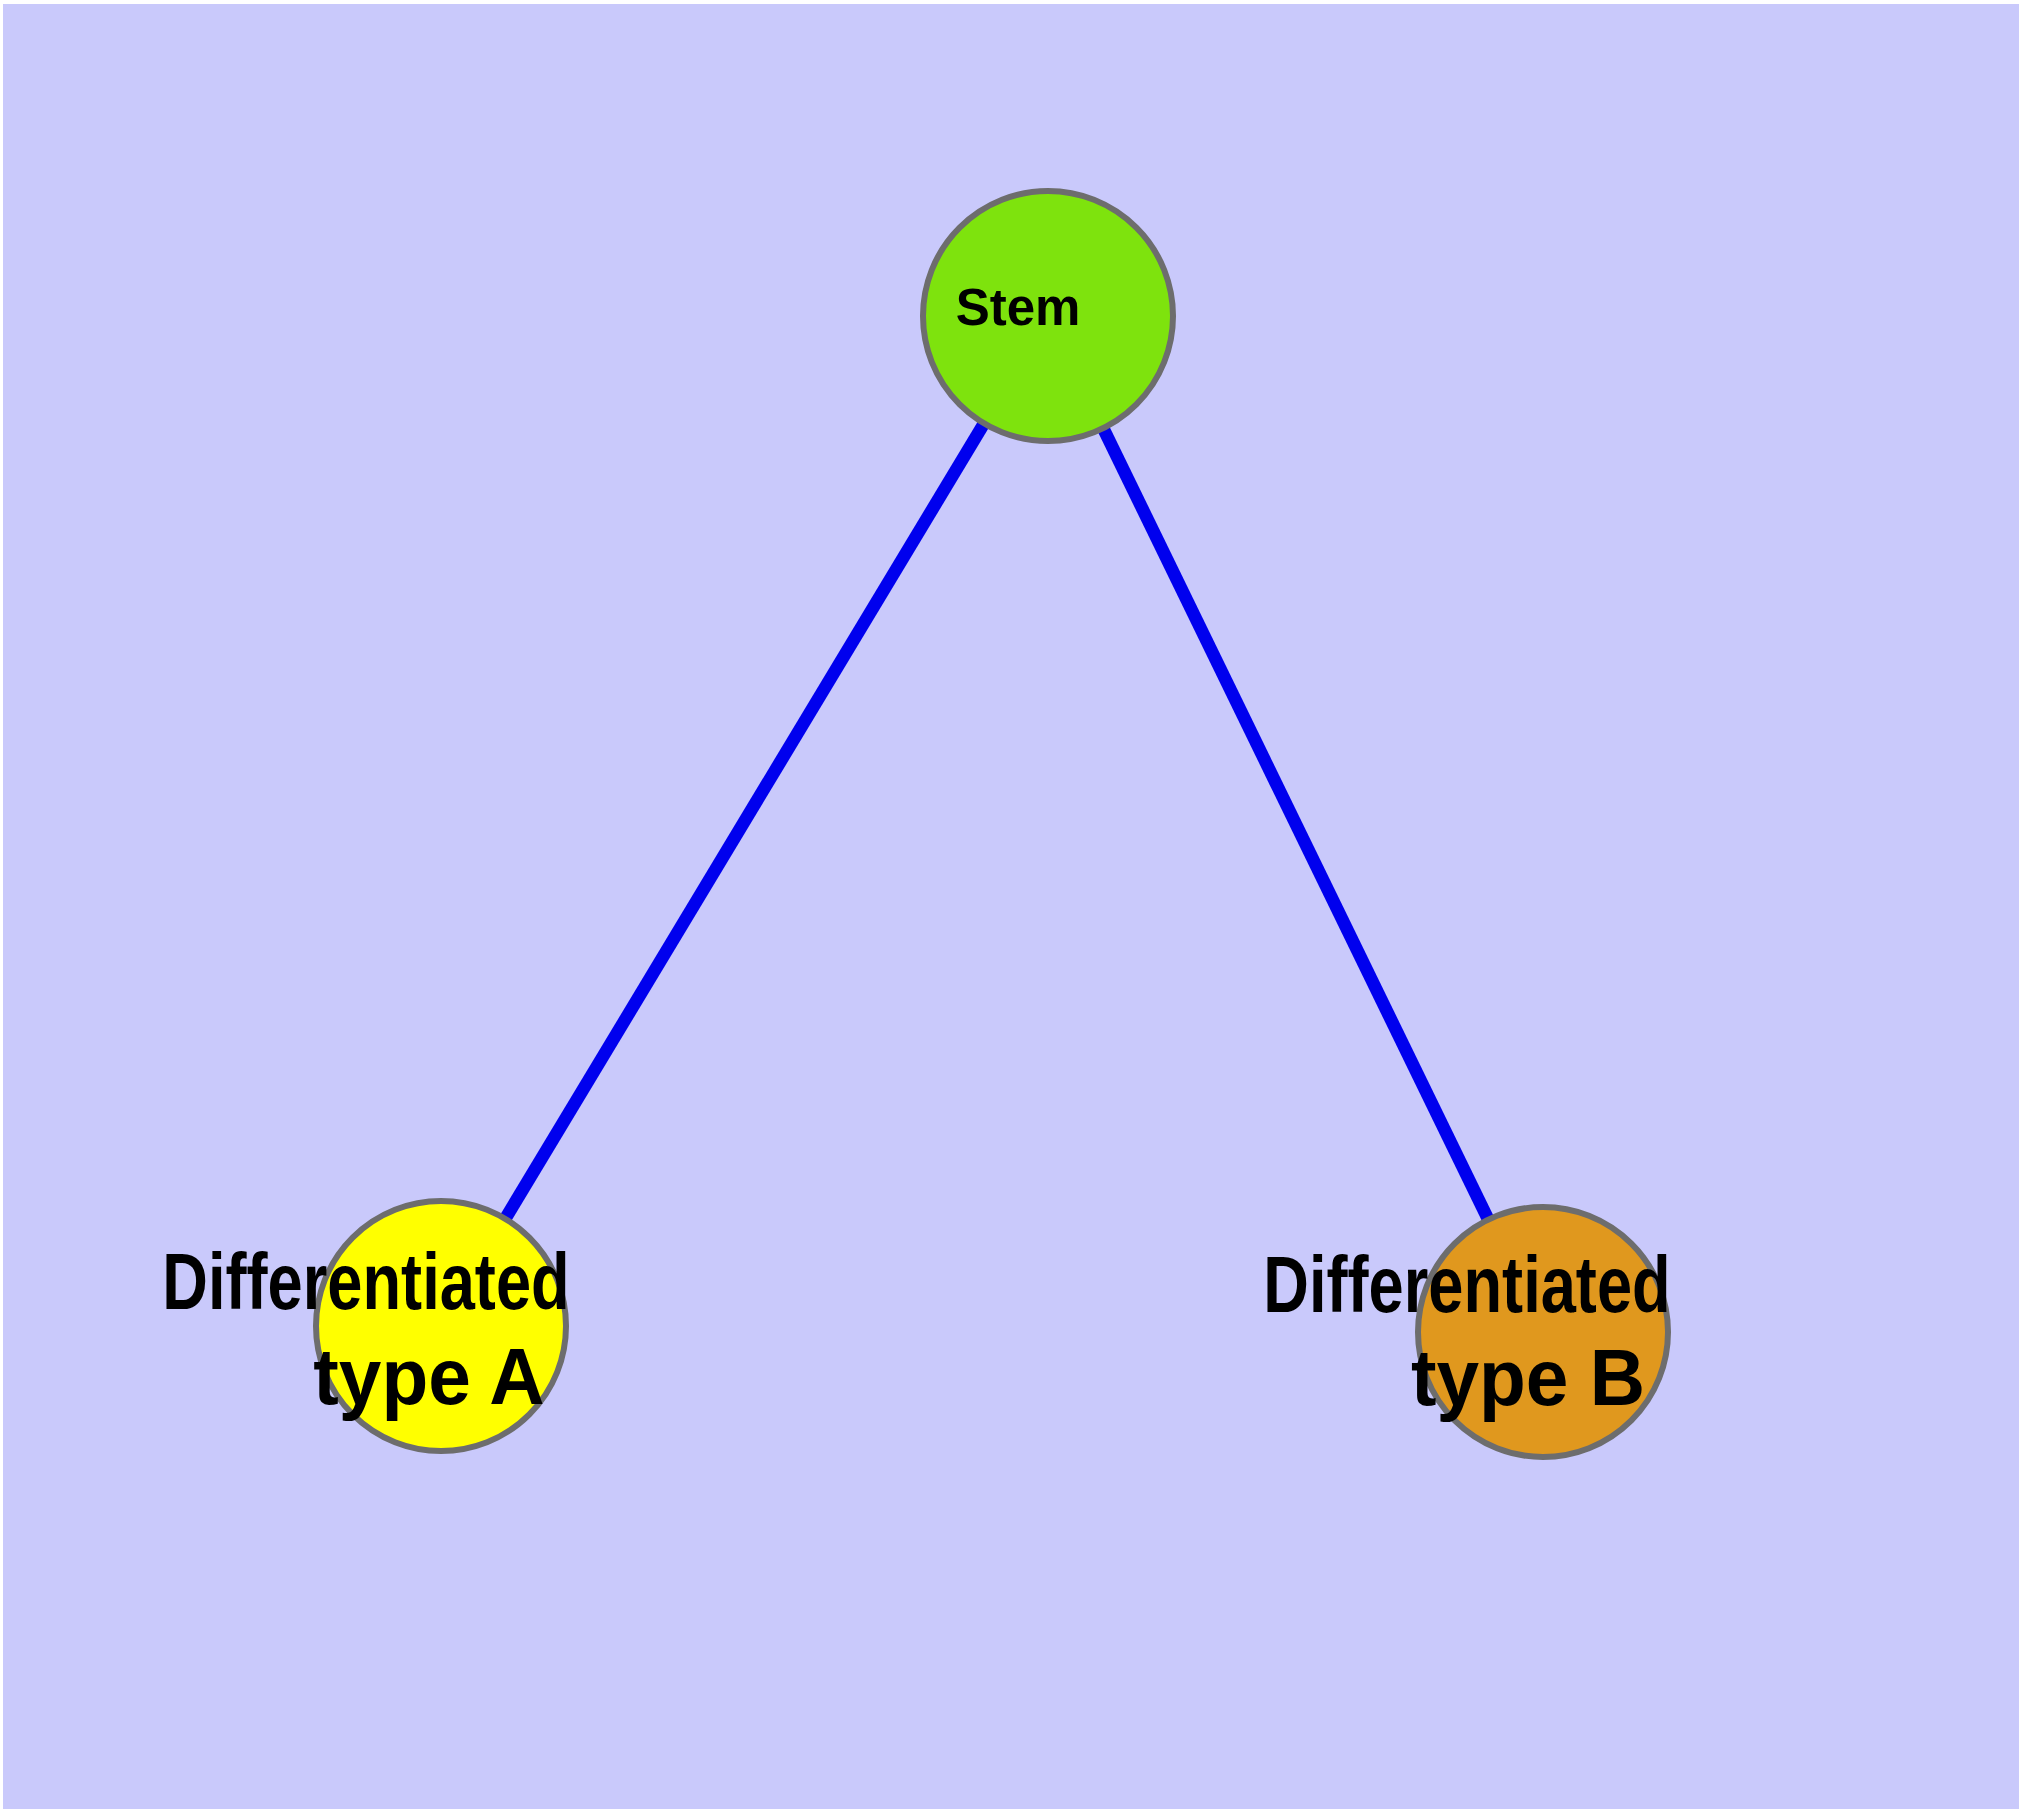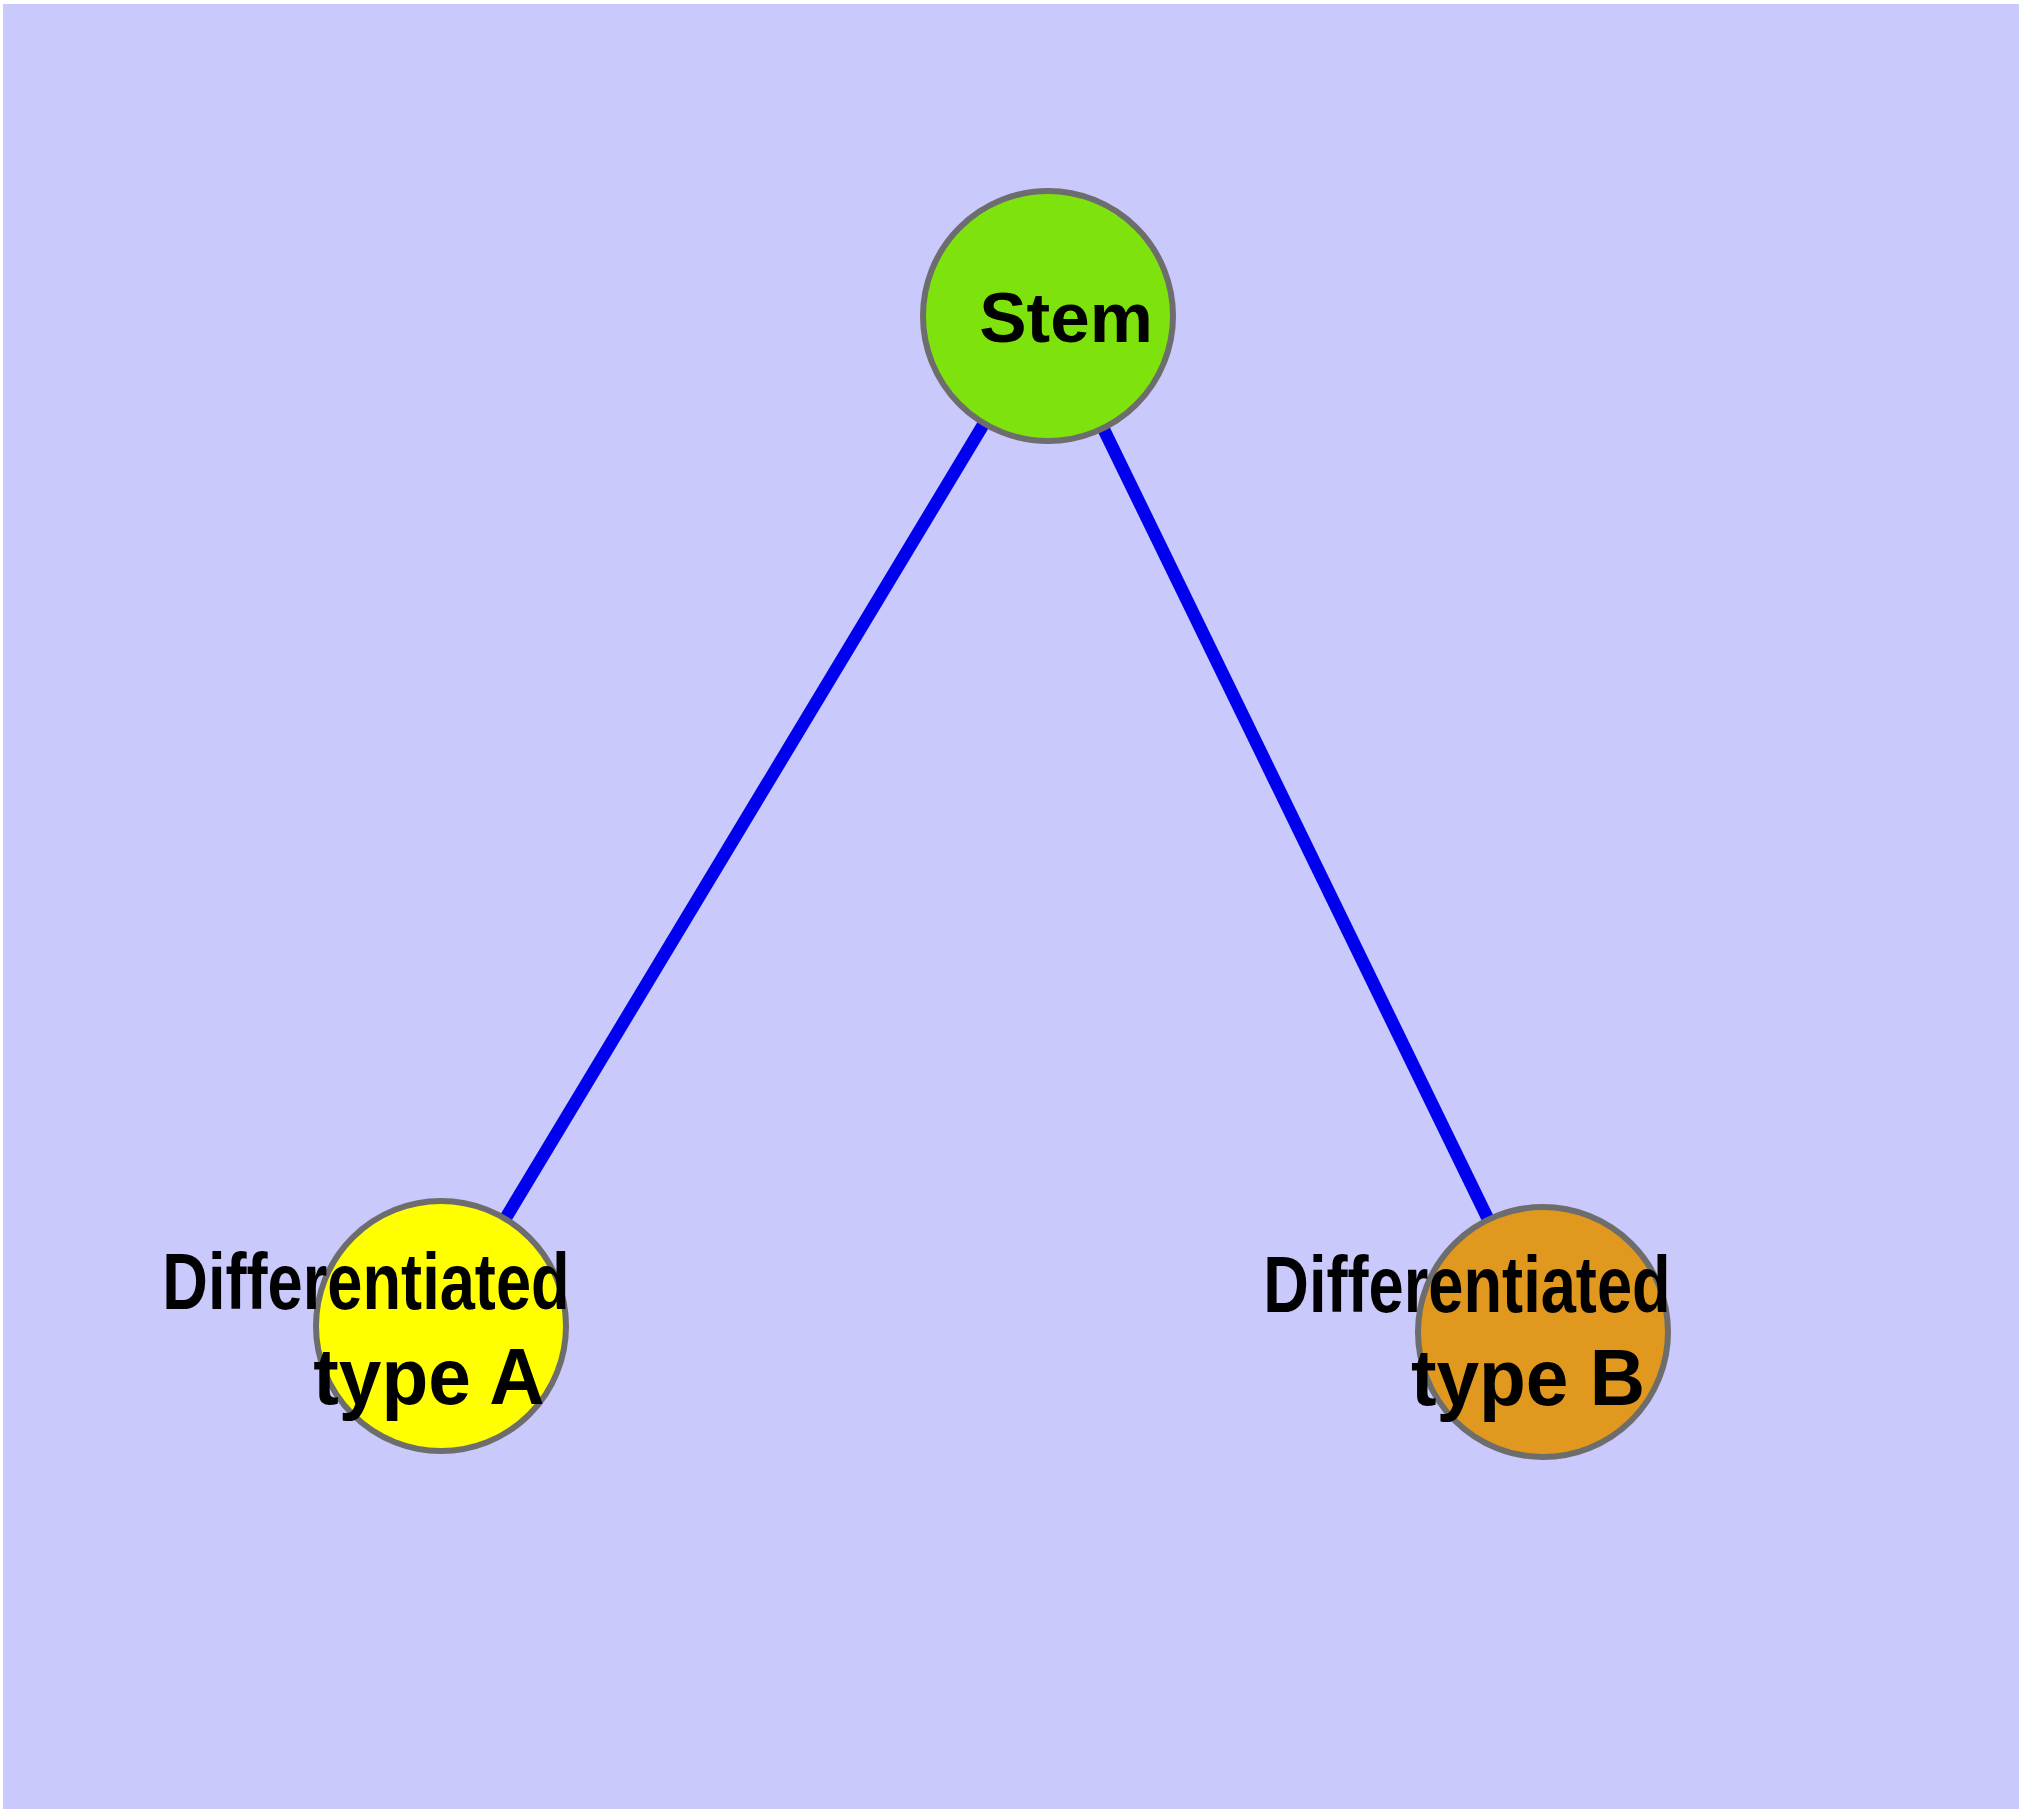--- a/index.html
+++ b/index.html
@@ -46,22 +46,22 @@
   .node.type-b { left: 1415px; top: 1204px; }
   .lbl {
     position: absolute;
     color: #000000;
     font-weight: bold;
     white-space: nowrap;
     line-height: 1;
     transform: translateX(-50%);
   }
   .lbl-stem {
-    left: 1066px; top: 282px;
-    font-size: 71px;
+    left: 1018px; top: 282px;
+    font-size: 51px;
   }
   .lbl-line {
     font-size: 79px;
   }
   .squeeze-wide   { transform: translateX(-50%) scaleX(0.80); }
   .squeeze-slight { transform: translateX(-50%) scaleX(0.97); }
   .lbl-a1 { left: 366px;  top: 1242px; }
   .lbl-a2 { left: 429px;  top: 1337px; }
   .lbl-b1 { left: 1467px; top: 1245px; }
   .lbl-b2 { left: 1528px; top: 1338px; }

